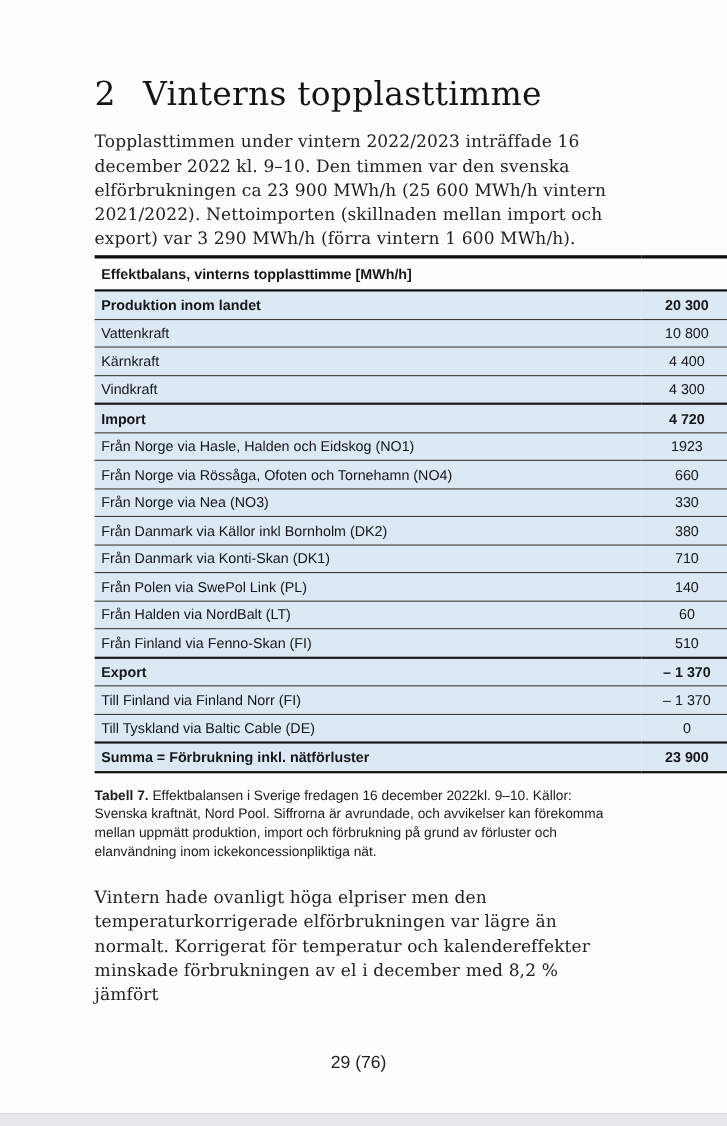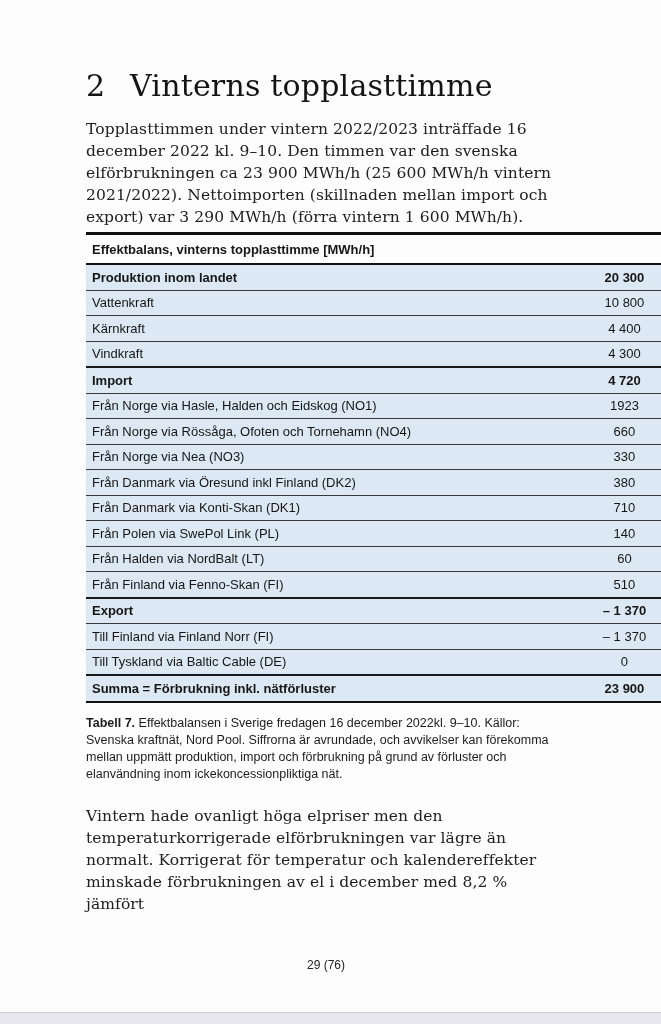--- a/index.html
+++ b/index.html
@@ -82,21 +82,21 @@
     color: #1c1c1c;
   }
   .caption b { font-weight: bold; }
   
   .footer {
     position: absolute;
     left: 86px; top: 958px;
     width: 480px;
     text-align: center;
     font-family: "Liberation Sans", sans-serif;
-    font-size: 12px;
+    font-size: 16px;
     color: #222;
   }
 </style>
 </head>
 <body>
 
 <div class="page">
   <div class="content">
 
     <h1 class="heading">
@@ -141,21 +141,21 @@
       </tr>
           <tr class="row-sub">
         <td class="cell-label">Från Norge via Rössåga, Ofoten och Tornehamn (NO4)</td>
         <td class="cell-value">660</td>
       </tr>
           <tr class="row-sub">
         <td class="cell-label">Från Norge via Nea (NO3)</td>
         <td class="cell-value">330</td>
       </tr>
           <tr class="row-sub">
-        <td class="cell-label">Från Danmark via Öresund inkl Finland (DK2)</td>
+        <td class="cell-label">Från Danmark via Källor inkl Bornholm (DK2)</td>
         <td class="cell-value">380</td>
       </tr>
           <tr class="row-sub">
         <td class="cell-label">Från Danmark via Konti-Skan (DK1)</td>
         <td class="cell-value">710</td>
       </tr>
           <tr class="row-sub">
         <td class="cell-label">Från Polen via SwePol Link (PL)</td>
         <td class="cell-value">140</td>
       </tr>

